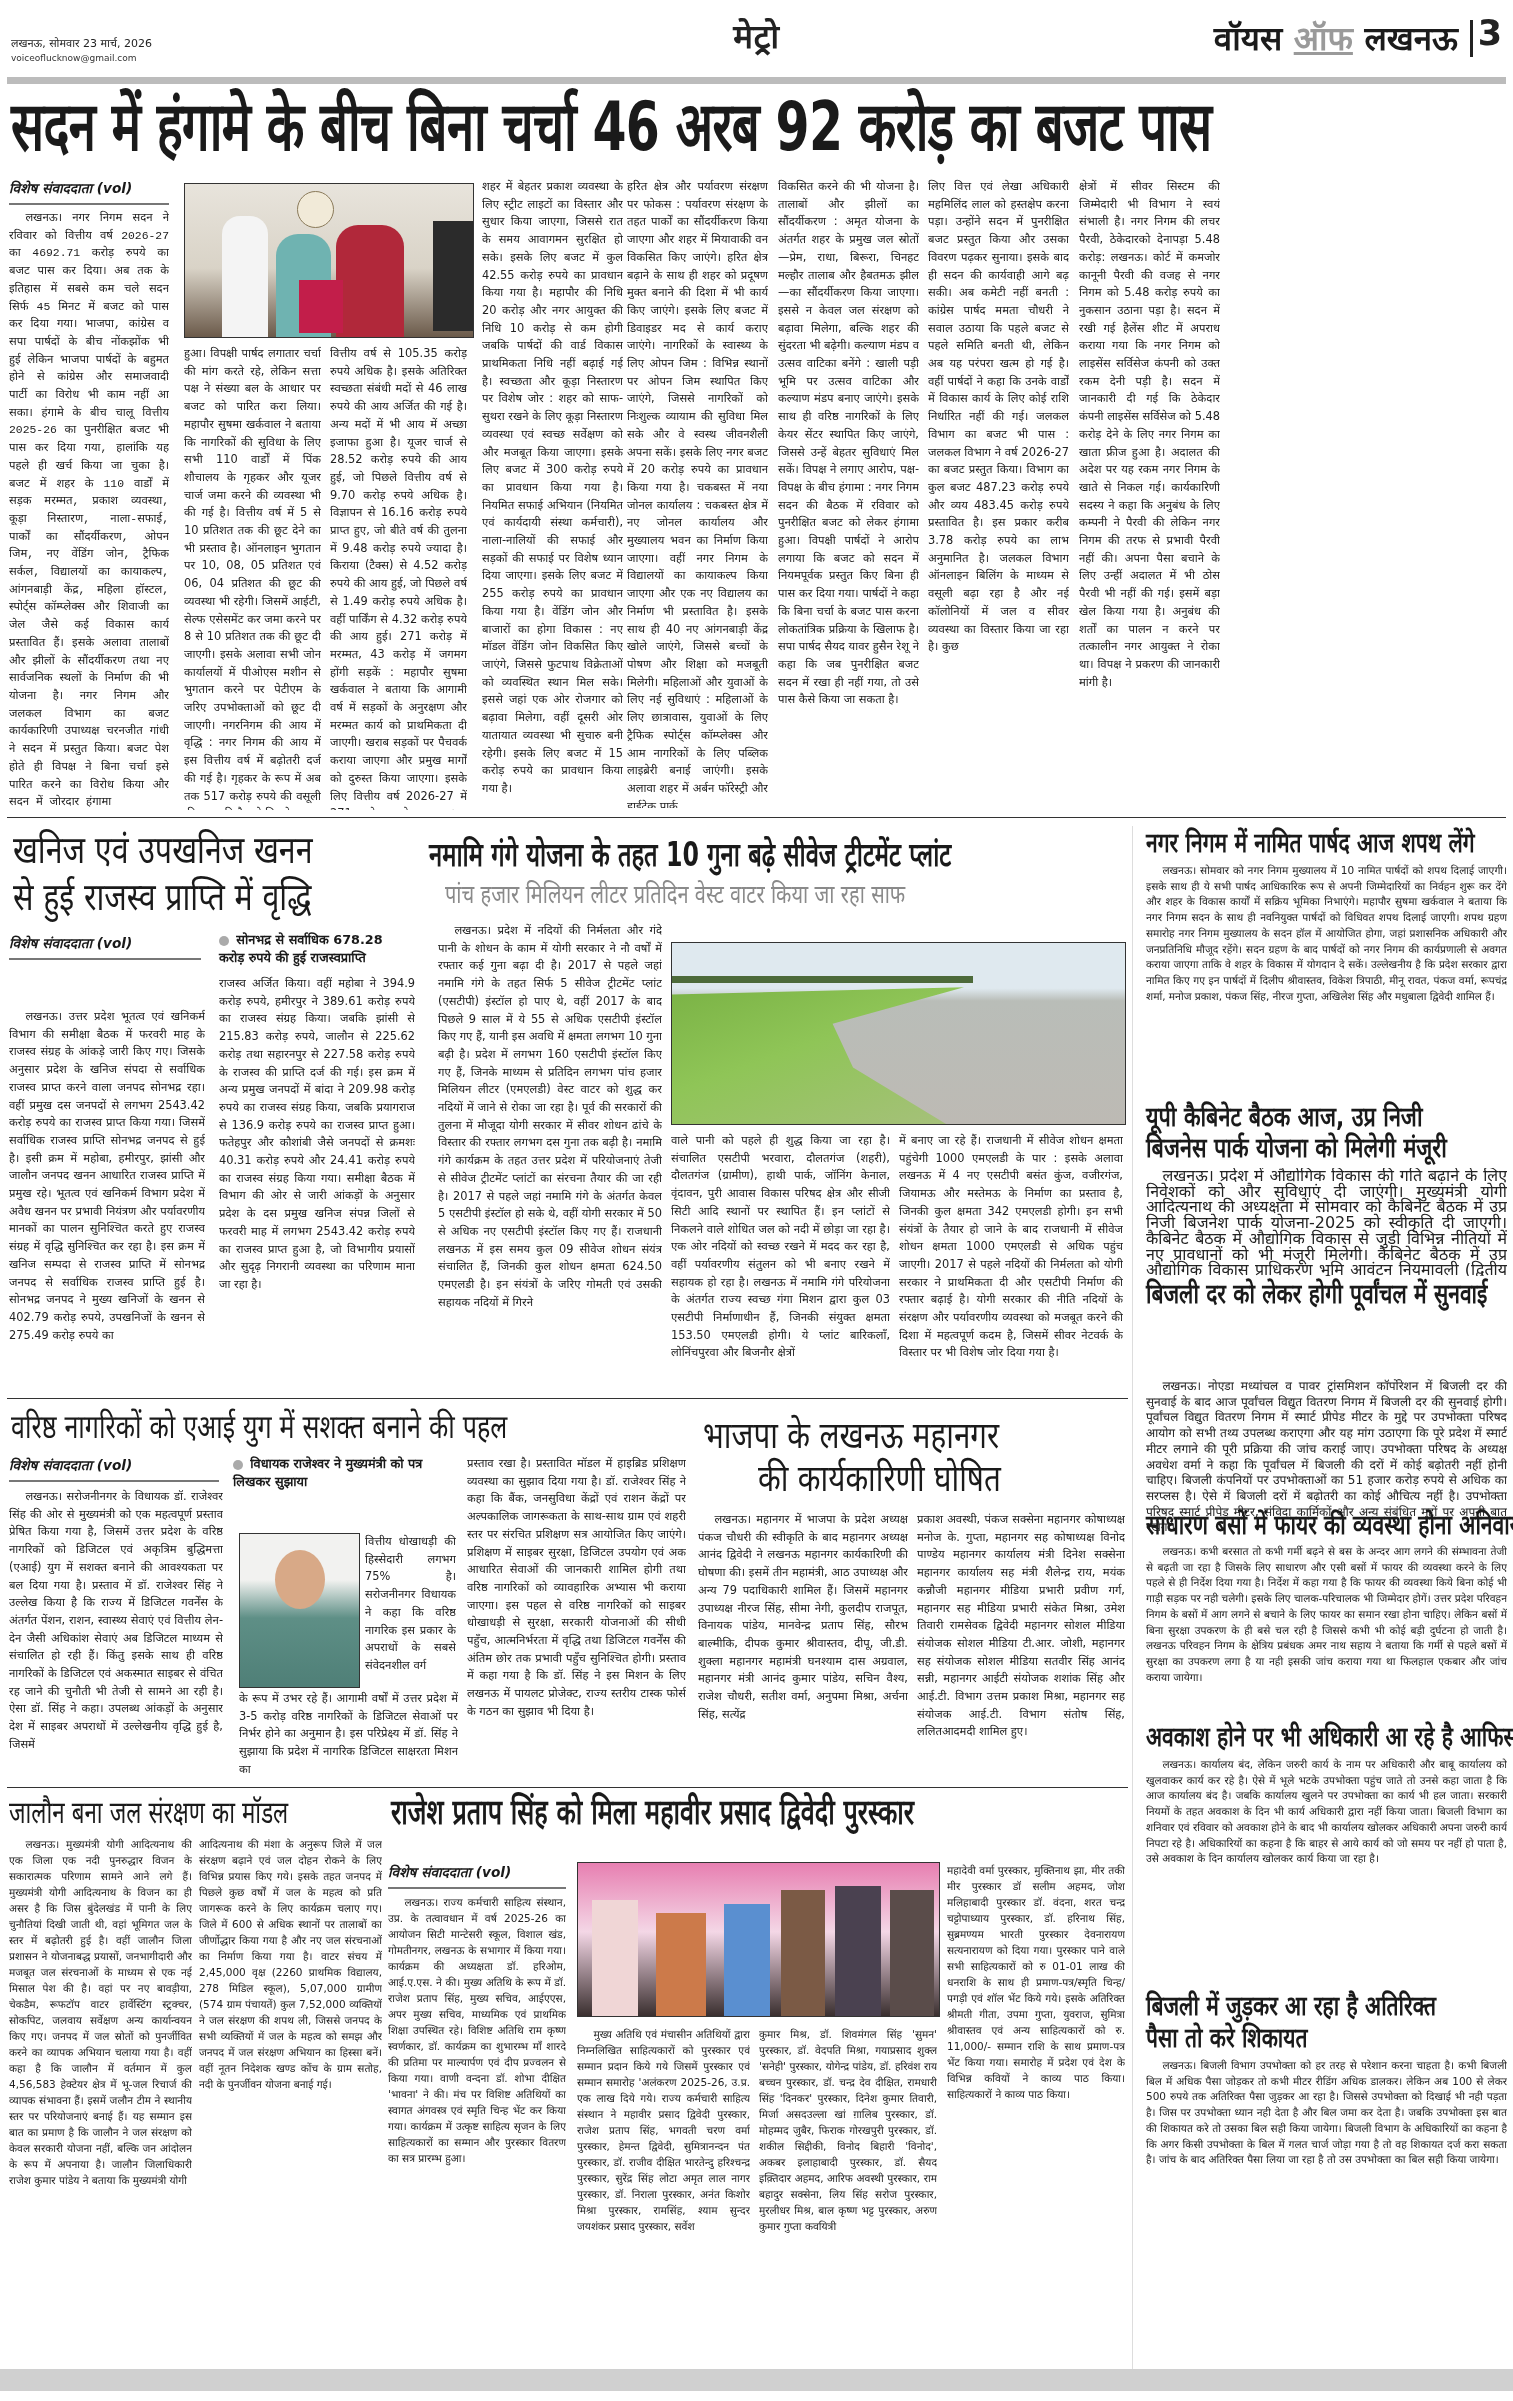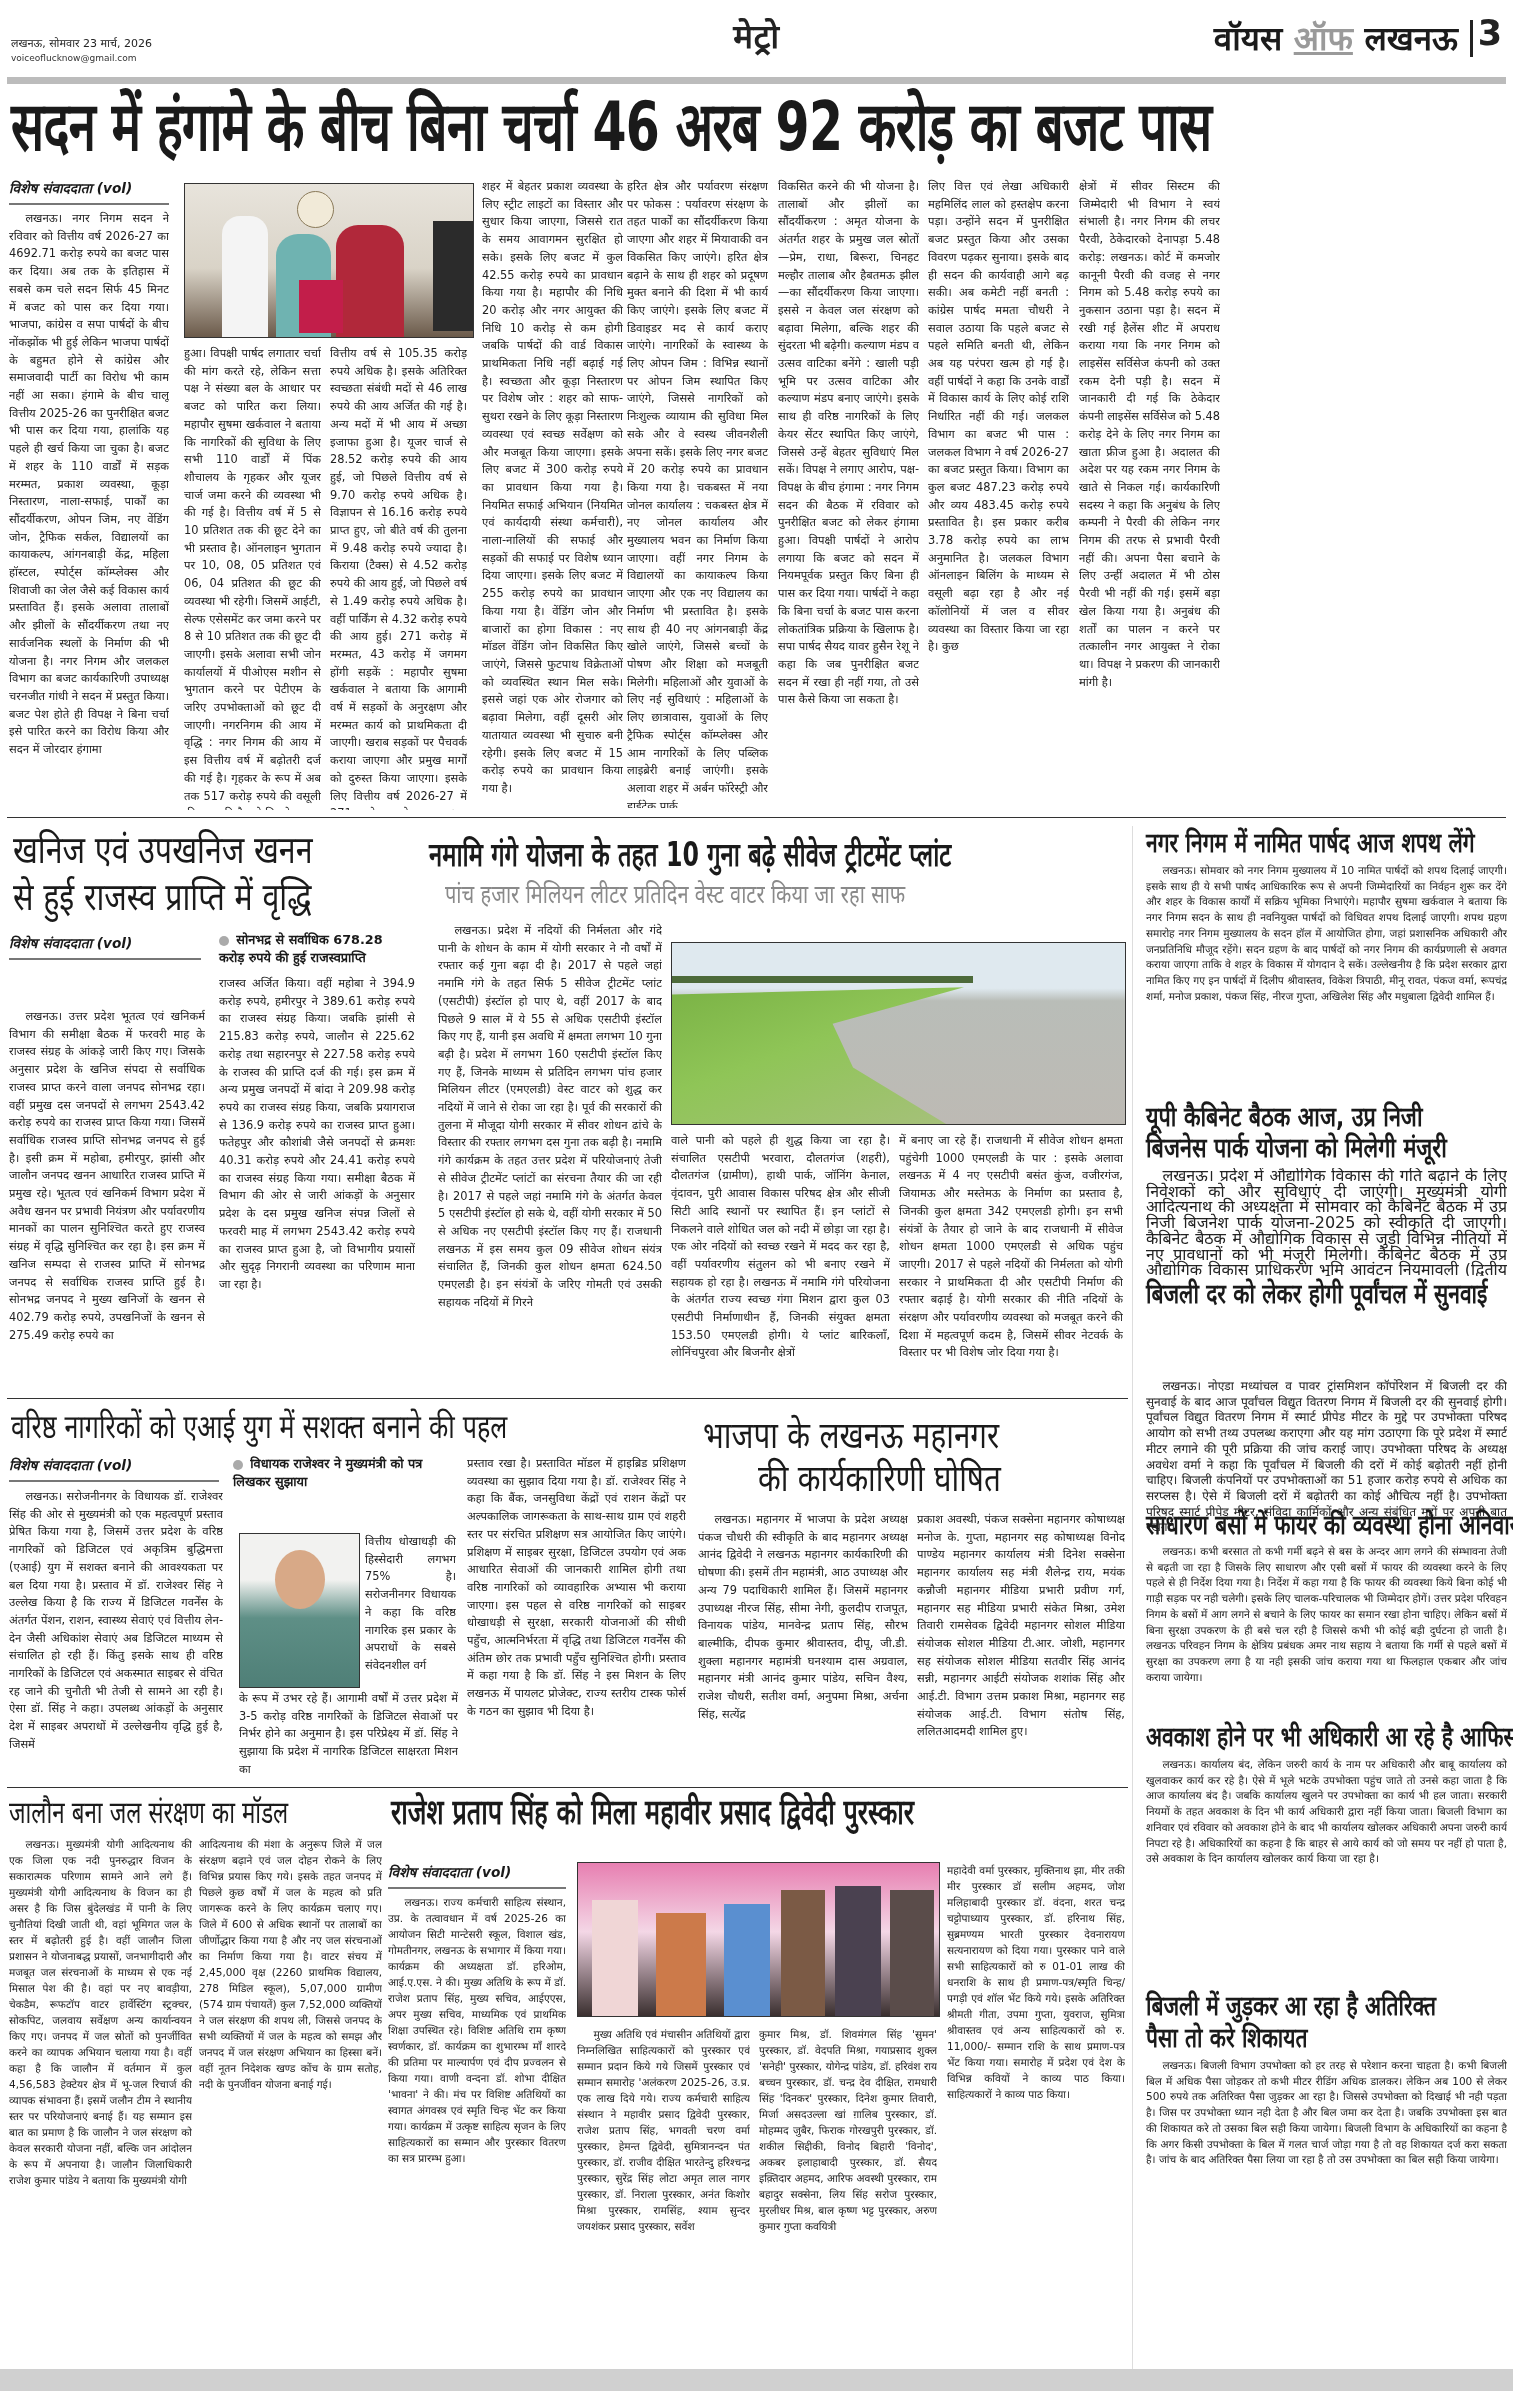--- a/index.html
+++ b/index.html
@@ -51,21 +51,21 @@
   <span class="b2">ऑफ</span>
   <span class="b1">लखनऊ</span>
 </div>
 <div class="abs mast-sep"></div>
 <div class="abs mast-page">3</div>
 <div class="abs mast-bar"></div>
 
 <div class="abs hl hl-main" style="font-size:68px; transform:scaleX(0.72);">सदन में हंगामे के बीच बिना चर्चा 46 अरब 92 करोड़ का बजट पास</div>
 
 <div class="abs byline" style="left:9px; top:178px; width:160px;">विशेष संवाददाता (vol)</div>
-<div class="abs col" style="left:9px; top:210px; width:160px; height:602px;">
+<div class="abs col" style="left:9px; top:210px; width:160px; height:602px;font-family:Liberation Mono, monospace;">
     <p>लखनऊ। नगर निगम सदन ने रविवार को वित्तीय वर्ष 2026-27 का 4692.71 करोड़ रुपये का बजट पास कर दिया। अब तक के इतिहास में सबसे कम चले सदन सिर्फ 45 मिनट में बजट को पास कर दिया गया। भाजपा, कांग्रेस व सपा पार्षदों के बीच नोंकझोंक भी हुई लेकिन भाजपा पार्षदों के बहुमत होने से कांग्रेस और समाजवादी पार्टी का विरोध भी काम नहीं आ सका। हंगामे के बीच चालू वित्तीय 2025-26 का पुनरीक्षित बजट भी पास कर दिया गया, हालांकि यह पहले ही खर्च किया जा चुका है। बजट में शहर के 110 वार्डों में सड़क मरम्मत, प्रकाश व्यवस्था, कूड़ा निस्तारण, नाला-सफाई, पार्कों का सौंदर्यीकरण, ओपन जिम, नए वेंडिंग जोन, ट्रैफिक सर्कल, विद्यालयों का कायाकल्प, आंगनबाड़ी केंद्र, महिला हॉस्टल, स्पोर्ट्स कॉम्प्लेक्स और शिवाजी का जेल जैसे कई विकास कार्य प्रस्तावित हैं। इसके अलावा तालाबों और झीलों के सौंदर्यीकरण तथा नए सार्वजनिक स्थलों के निर्माण की भी योजना है। नगर निगम और जलकल विभाग का बजट कार्यकारिणी उपाध्यक्ष चरनजीत गांधी ने सदन में प्रस्तुत किया। बजट पेश होते ही विपक्ष ने बिना चर्चा इसे पारित करने का विरोध किया और सदन में जोरदार हंगामा</p>
   </div>
 
 <div class="abs photo" style="left:184px; top:183px; width:290px; height:155px; background: linear-gradient(180deg,#e8e4dc 0%,#d9d3c7 55%,#6b5a4a 100%);">
   <div style="position:absolute; left:112px; top:7.3px; width:37px; height:37px; border-radius:50%; background:#f1ead8; border:1.8px solid #8a7a5a;"></div>
   <div style="position:absolute; left:37px; top:32px; width:46px; height:123px; background:#f4f4f4; border-radius:18px 18px 0 0;"></div>
   <div style="position:absolute; left:91px; top:50px; width:55px; height:105px; background:#6fb3b1; border-radius:22px 22px 0 0;"></div>
   <div style="position:absolute; left:151px; top:41px; width:68px; height:114px; background:#b1283a; border-radius:22px 22px 0 0;"></div>
   <div style="position:absolute; left:114px; top:96px; width:44px; height:53px; background:#c21e4a;"></div>
   <div style="position:absolute; left:248px; top:37px; width:40px; height:110px; background:#2b2b2b;"></div>

